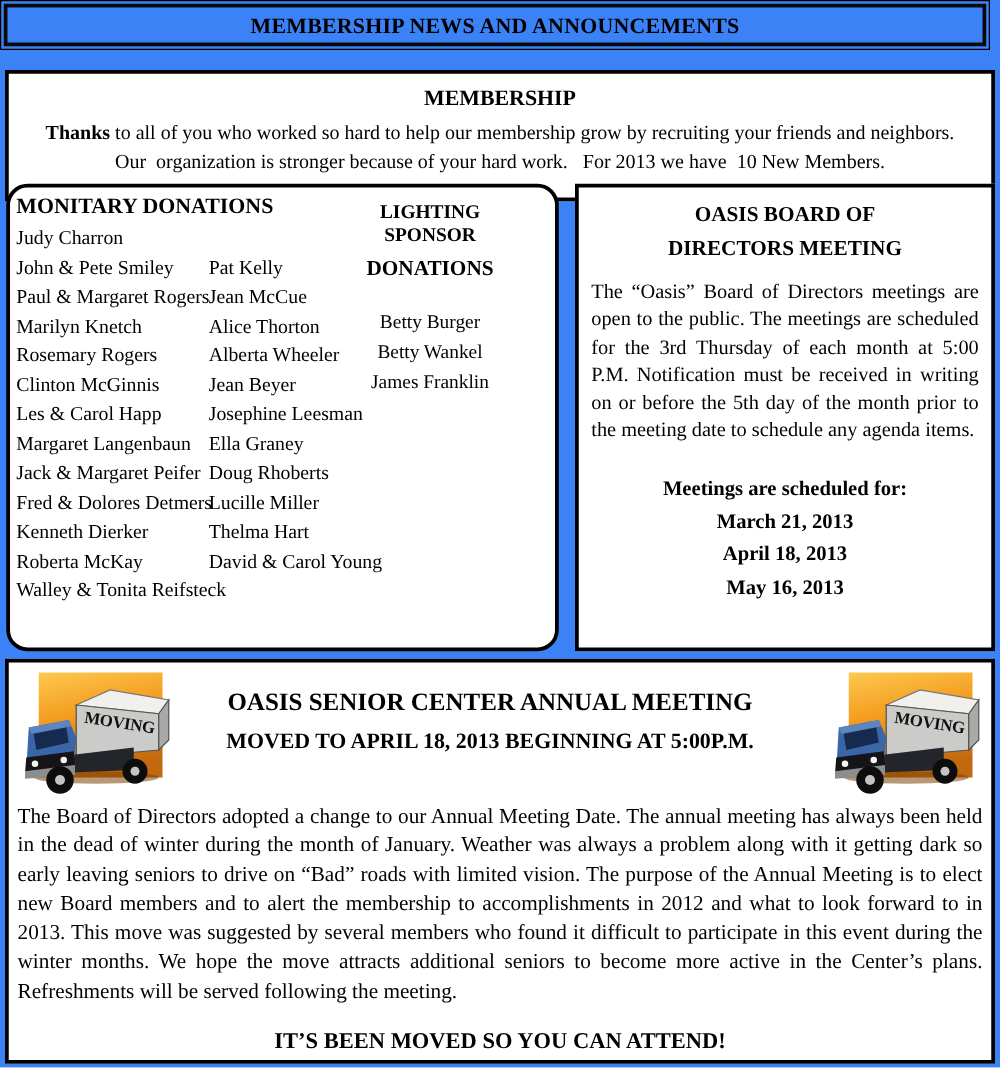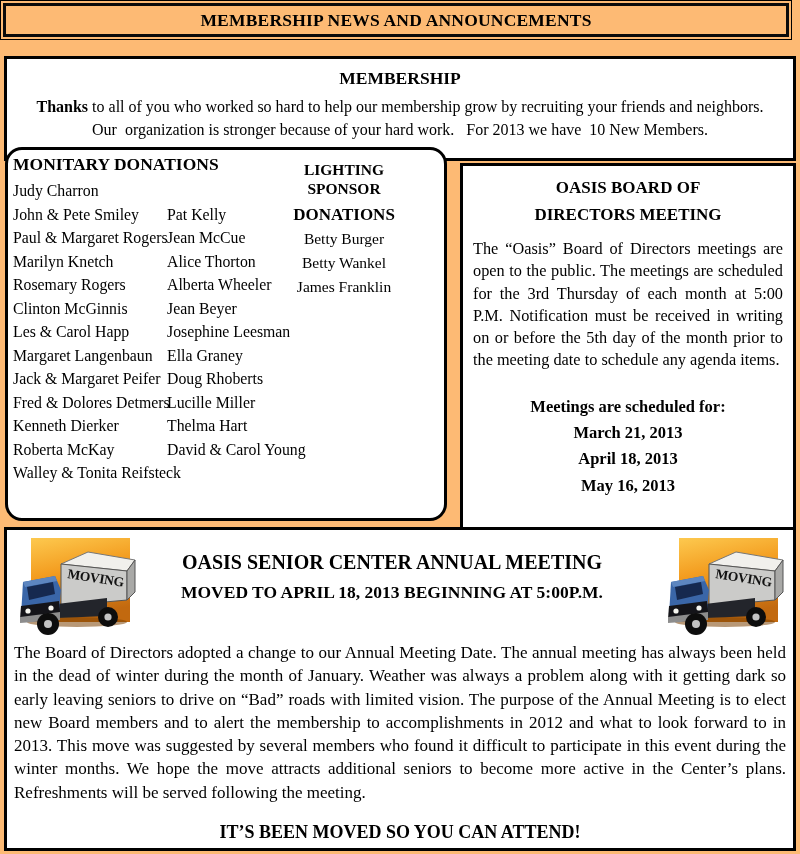--- a/index.html
+++ b/index.html
@@ -1,18 +1,18 @@
 <!DOCTYPE html>
 <html><head>
 <meta charset="utf-8">
 <style>
   * { margin:0; padding:0; box-sizing:border-box; }
   html,body { background:#fff; }
   .page {
-    position:relative; width:800px; height:854px; background:#fdba74;
+    position:relative; width:800px; height:854px; background:#3b82f6;
     font-family:"Liberation Serif", serif; color:#000; overflow:hidden;
   }
   .box { position:absolute; background:#fff; border:3px solid #000; }
 
   
   .header-box {
     left:4px; top:3px; width:792px; height:40px;
     border:1px solid #000; padding:2px;
   }
   .header-box .inner {
@@ -30,25 +30,25 @@
   
   .donations-box { left:5px; top:147px; width:442px; height:374px;border-radius:17px; }
   .don-title { position:absolute; left:5px; top:4px; font-size:17.5px; font-weight:bold; }
   .don-col { position:absolute; font-size:15.8px; }
   .don-col .don-name { height:23.5px; line-height:23.5px; white-space:nowrap; }
   .don-col1 { left:5px; top:29px; }
   .don-col2 { left:159px; top:52.5px; }
   .lighting { position:absolute; left:262px; top:11px; width:148px; text-align:center; }
   .lighting .lt-small { font-size:15.5px; font-weight:bold; line-height:18.5px; }
   .lighting .lt-big { font-size:17px; font-weight:bold; margin-top:7px; }
-  .lighting .lnames { margin-top:2px; }
+  .lighting .lnames { margin-top:21px; }
   .lighting .lname { height:24px; line-height:24px; font-size:15.5px; }
 
   
-  .board-box { left:460px; top:147px; width:336px; height:374px; padding:0 10px;margin-top:16px; }
+  .board-box { left:460px; top:147px; width:336px; height:374px; padding:0 10px; }
   .board-title { text-align:center; font-size:17px; font-weight:bold; line-height:26.5px; margin-top:9px; }
   .board-body { text-align:justify; font-size:16.3px; line-height:22.3px; margin-top:10px; }
   .board-sched { text-align:center; font-size:16.5px; font-weight:bold; margin-top:25px; }
   .board-dates { text-align:center; margin-top:3px; }
   .board-dates .bdate { font-size:16.5px; font-weight:bold; line-height:26.5px; }
 
   
   .annual-box { left:4px; top:527px; width:792px; height:324px; }
   .annual-header { position:relative; height:110px; }
   .truck { position:absolute; top:2px; width:128px; height:107px; }

